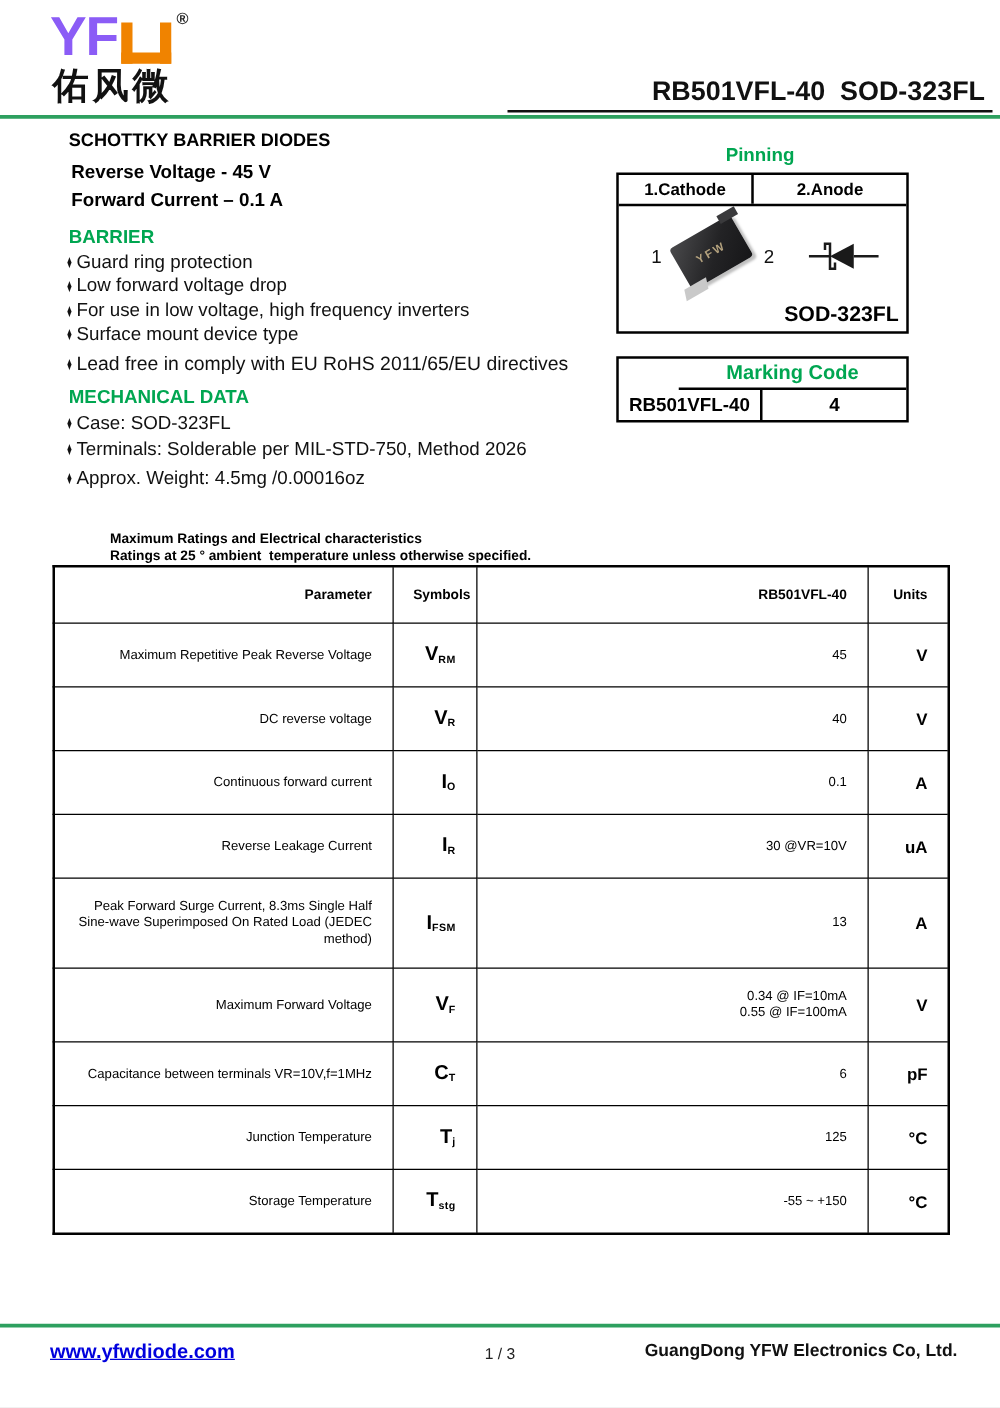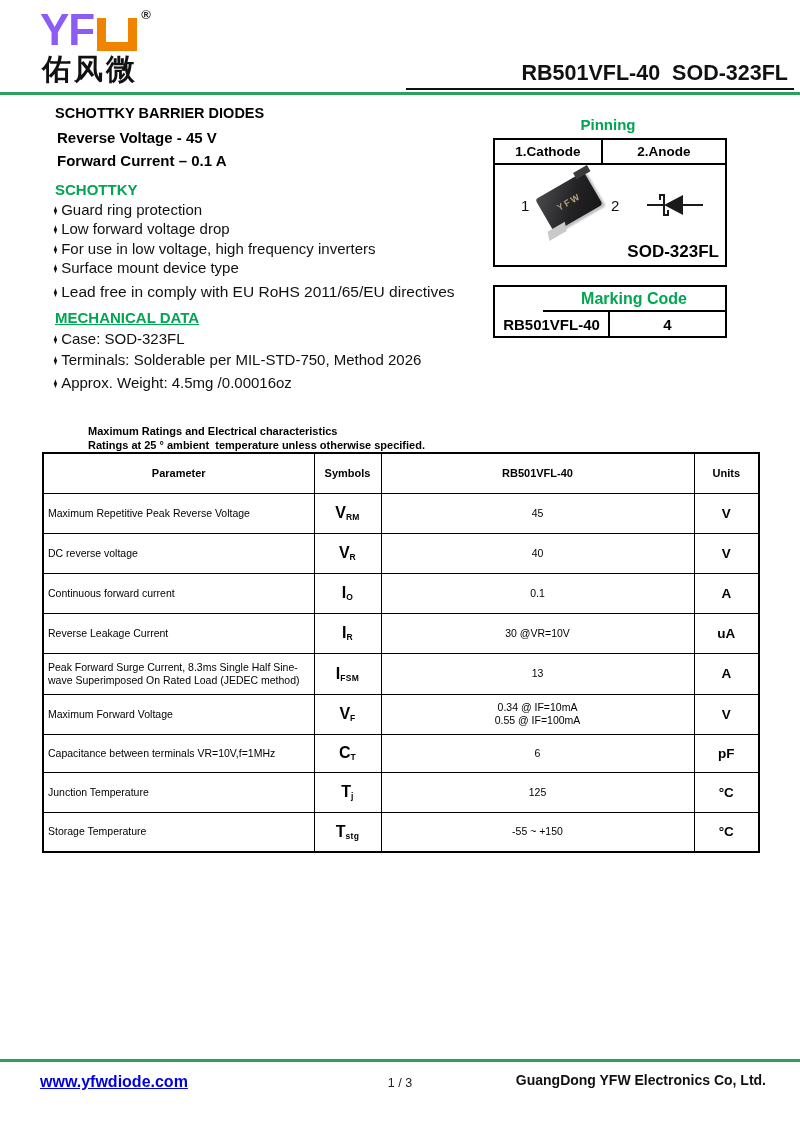--- a/index.html
+++ b/index.html
@@ -46,21 +46,21 @@
   .mark-table{position:absolute;left:493px;top:285px;width:230px;border:2px solid #000;}
   .mark-hdr{height:23px;border-bottom:2px solid #000;display:flex;align-items:center;justify-content:center;
             font-size:16px;font-weight:bold;}
   .mark-row{display:flex;height:24px;}
   .mark-c1{width:113px;border-right:2px solid #000;display:flex;align-items:center;justify-content:center;font-size:15px;font-weight:bold;}
   .mark-c2{flex:1;display:flex;align-items:center;justify-content:center;font-size:15px;font-weight:bold;}
 
   
   .rt-title{position:absolute;left:52px;font-size:11px;font-weight:bold;white-space:pre;padding-left:36px;}
   table.ratings{position:absolute;left:42px;top:452px;width:716px;border-collapse:collapse;table-layout:fixed;}
-  table.ratings th,table.ratings td{border:1px solid #000;padding:4px;}
+  table.ratings th,table.ratings td{border:1px solid #000;padding:16px;text-align:right;}
   table.ratings{border:2px solid #000;}
   table.ratings tr{height:40px;}
   th.hdr{font-size:11px;font-weight:bold;text-align:center;}
   td.param{font-size:10.5px;text-align:left;padding:2px 4px 2px 6px;line-height:13px;}
   td.sym{font-size:16px;font-weight:bold;text-align:center;}
   td.sym sub{font-size:8.5px;font-weight:bold;vertical-align:-2px;letter-spacing:.3px;}
   td.val{font-size:10.5px;text-align:center;line-height:13px;}
   td.unit{font-size:13.5px;font-weight:bold;text-align:center;}
 
   
@@ -81,21 +81,21 @@
   <div class="logo-cjk">佑风微</div>
 
   <div class="doc-title">RB501VFL-40  SOD-323FL</div>
   <div class="title-underline"></div>
   <div class="rule-green rule-top" style="background:#2da05f;"></div>
 
   <div class="abs lh" style="left:55px;top:105px;">SCHOTTKY BARRIER DIODES</div>
   <div class="abs spec" style="left:57px;top:129px;">Reverse Voltage - 45 V</div>
   <div class="abs spec" style="left:57px;top:152px;">Forward Current – 0.1 A</div>
 
-  <div class="abs sec-head" style="left:55px;top:181px;color:#00a651;">SCHOTTKY</div>
+  <div class="abs sec-head" style="left:55px;top:181px;color:#00a651;">BARRIER</div>
   <div class="abs feat" style="left:52px;top:201px;">
     <span class="bullet">♦</span>
     <span>Guard ring protection</span>
   </div>
   <div class="abs feat" style="left:52px;top:220px;">
     <span class="bullet">♦</span>
     <span>Low forward voltage drop</span>
   </div>
   <div class="abs feat" style="left:52px;top:240px;">
     <span class="bullet">♦</span>
@@ -103,21 +103,21 @@
   </div>
   <div class="abs feat" style="left:52px;top:259px;">
     <span class="bullet">♦</span>
     <span>Surface mount device type</span>
   </div>
   <div class="abs feat" style="left:52px;top:283px;font-size:15.5px;">
     <span class="bullet">♦</span>
     <span>Lead free in comply with EU RoHS 2011/65/EU directives</span>
   </div>
 
-  <div class="abs sec-head" style="left:55px;top:309px;color:#00a651;text-decoration:underline;">MECHANICAL DATA</div>
+  <div class="abs sec-head" style="left:55px;top:309px;color:#00a651;">MECHANICAL DATA</div>
   <div class="abs feat" style="left:52px;top:330px;">
     <span class="bullet">♦</span>
     <span>Case: SOD-323FL</span>
   </div>
   <div class="abs feat" style="left:52px;top:351px;">
     <span class="bullet">♦</span>
     <span>Terminals: Solderable per MIL-STD-750, Method 2026</span>
   </div>
   <div class="abs feat" style="left:52px;top:374px;">
     <span class="bullet">♦</span>

